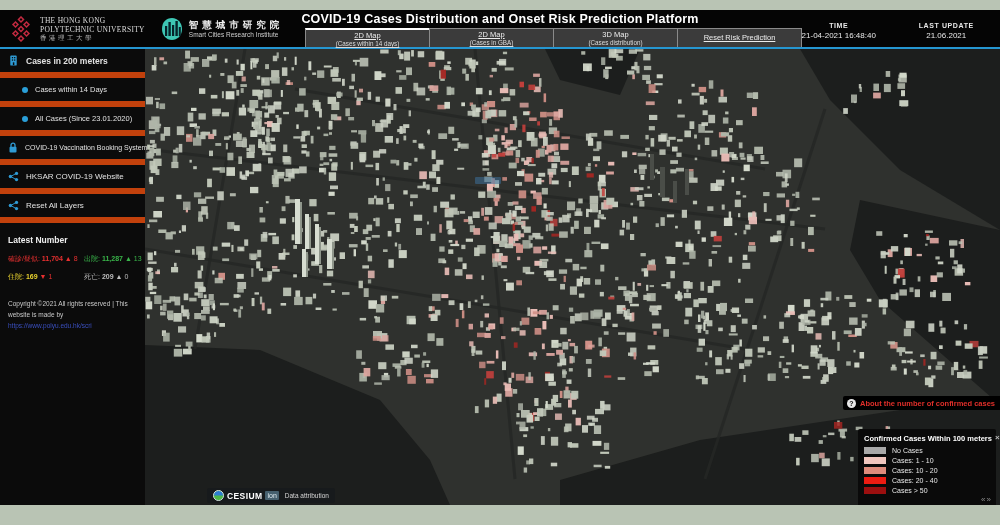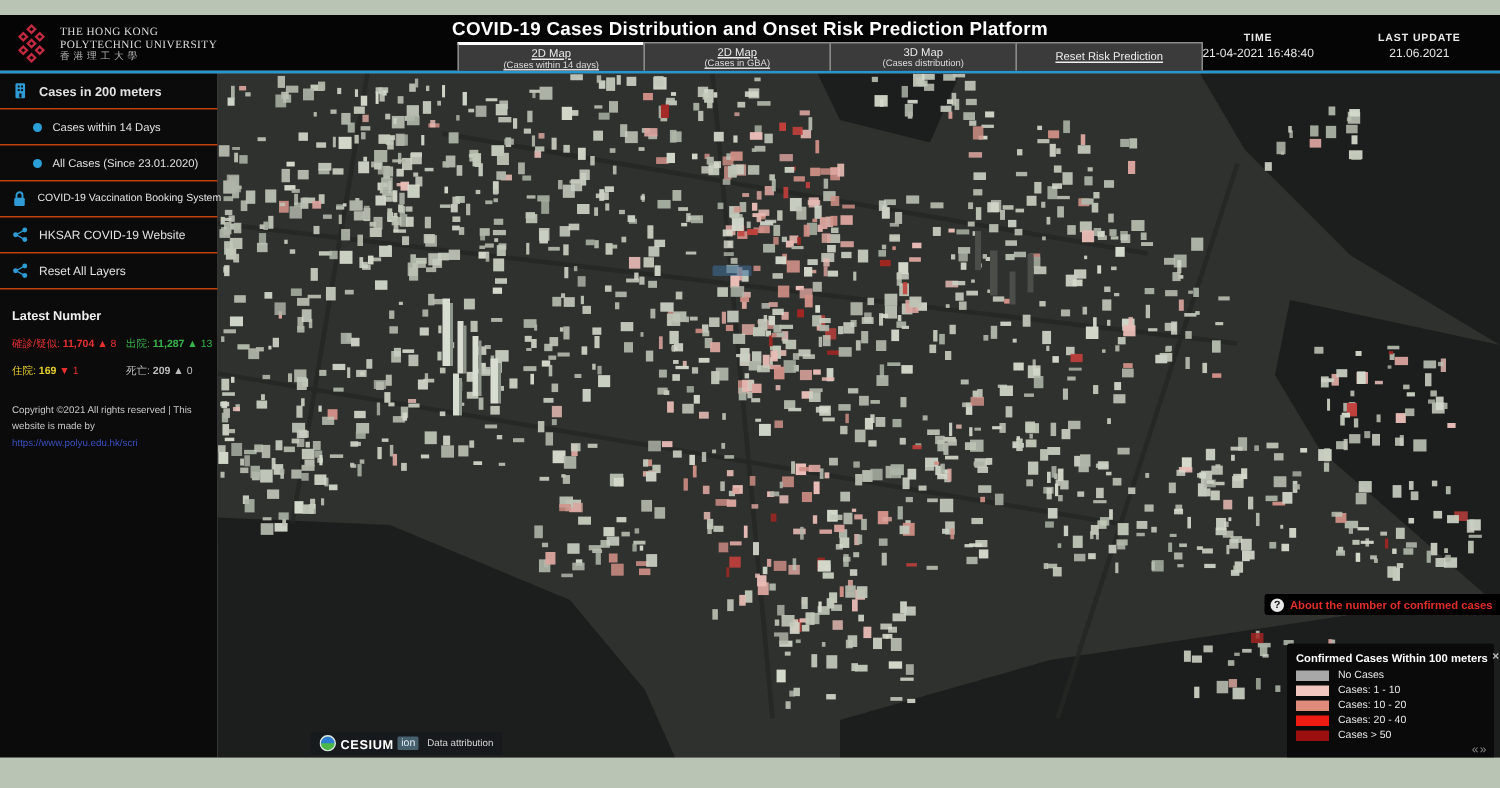--- a/index.html
+++ b/index.html
@@ -1,17 +1,17 @@
 <!DOCTYPE html>
 <html><head>
 <meta charset="utf-8">
 <style>
   html,body{margin:0;padding:0;}
   body{width:1000px;height:525px;overflow:hidden;background:#b9c4b4;font-family:"Liberation Sans",sans-serif;position:relative;}
-  .app{position:absolute;left:0;top:10px;width:1000px;height:352px;background:#a3a3a3;}
+  .app{position:absolute;left:0;top:10px;width:1000px;height:352px;background:#4d7c0f;}
 
   
   header{position:relative;height:37px;background:#050505;}
   .logos{position:absolute;left:8px;top:4px;display:flex;gap:16px;align-items:center;height:30px;}
   .polyu{display:flex;gap:6px;align-items:center;cursor:pointer;}
   .polyu-text{color:#ddd;font-family:"Liberation Serif",serif;font-size:7.5px;letter-spacing:.3px;line-height:1.2;white-space:nowrap;}
   .polyu-text .cn{font-size:6.5px;color:#b5b5b5;letter-spacing:2.5px;}
   .scri{display:flex;gap:6px;align-items:center;cursor:pointer;}
   .scri-text{line-height:1.25;white-space:nowrap;}
   .scri-cn{font-size:9.5px;letter-spacing:4px;color:#efefef;font-weight:bold;}
@@ -26,21 +26,21 @@
   .tab.single .t1{line-height:15px;}
   .clock{position:absolute;right:0;top:12px;width:215px;display:flex;text-align:center;color:#e8e8e8;}
   .clock-block{flex:1;}
   .clock .lbl{font-size:7px;font-weight:bold;letter-spacing:.6px;}
   .clock .val{font-size:8px;margin-top:2px;white-space:nowrap;}
   .blue-line{height:2px;background:#2596d1;box-shadow:0 0 4px #3fb2e8;}
 
   
   .body{position:relative;display:flex;height:456px;}
   aside{width:145px;background:#0b0b0b;position:relative;z-index:3;box-sizing:border-box;}
-  .nav-item{display:flex;align-items:center;gap:7px;height:23px;padding:0 8px;border-bottom:1px solid #c2410c;color:#e2e2e2;font-size:8px;cursor:pointer;white-space:nowrap;}
+  .nav-item{display:flex;align-items:center;gap:7px;height:23px;padding:0 8px;border-bottom:6px solid #c2410c;color:#e2e2e2;font-size:8px;cursor:pointer;white-space:nowrap;}
   .nav-item.head{font-weight:bold;font-size:8.5px;}
   .nav-item.sub{padding-left:22px;font-size:7.5px;}
   .nav-item.tiny{font-size:7px;}
   .dot{width:6px;height:6px;border-radius:50%;background:#2a9fd8;flex:0 0 auto;}
   .nav-icon{flex:0 0 auto;display:block;}
   .latest{padding:12px 8px 0;}
   .latest-title{color:#efefef;font-weight:bold;font-size:8.5px;margin-bottom:9px;}
   .stats{display:grid;grid-template-columns:76px auto;row-gap:8px;font-size:7px;white-space:nowrap;}
   .stat .s-v{font-weight:bold;}
   .copy{padding:16px 3px 0 8px;font-size:6.5px;color:#c9c9c9;line-height:1.7;white-space:nowrap;}
@@ -89,20 +89,36 @@
             <rect x="12" y="12" width="2" height="2" transform="rotate(45 13 13)"></rect>
             <rect x="6.5" y="16.5" width="2" height="2" transform="rotate(45 7.5 17.5)"></rect>
             <rect x="17.5" y="16.5" width="2" height="2" transform="rotate(45 18.5 17.5)"></rect>
             <rect x="12" y="21.5" width="2" height="2" transform="rotate(45 13 22.5)"></rect>
           </g>
         </svg>
         <div class="polyu-text">
           <div>THE HONG KONG</div>
           <div>POLYTECHNIC UNIVERSITY</div>
           <div class="cn">香港理工大學</div>
+        </div>
+      </div>
+      <div class="scri">
+        <svg width="22" height="24" viewBox="0 0 22 24">
+          <path d="M11 1 C17 1 21 6 21 12 C21 19 16 23 11 23 C5 23 1 18 1 12 C1 5 5 1 11 1 Z" fill="#3ec6b4"></path>
+          <g fill="#06232a">
+            <rect x="4" y="9" width="2.2" height="10"></rect>
+            <rect x="7.4" y="5" width="2.4" height="14"></rect>
+            <rect x="11" y="8" width="2.2" height="11"></rect>
+            <rect x="14.4" y="4" width="2.4" height="15"></rect>
+            <rect x="17.8" y="10" width="2" height="9"></rect>
+          </g>
+        </svg>
+        <div class="scri-text">
+          <div class="scri-cn">智慧城市研究院</div>
+          <div class="scri-en">Smart Cities Research Institute</div>
         </div>
       </div>
     </div>
 
     <div class="title">COVID-19 Cases Distribution and Onset Risk Prediction Platform</div>
 
     <nav class="tabs">
       <div class="tab link active">
         <span class="t1">2D Map</span>
         <span class="t2">(Cases within 14 days)</span>

